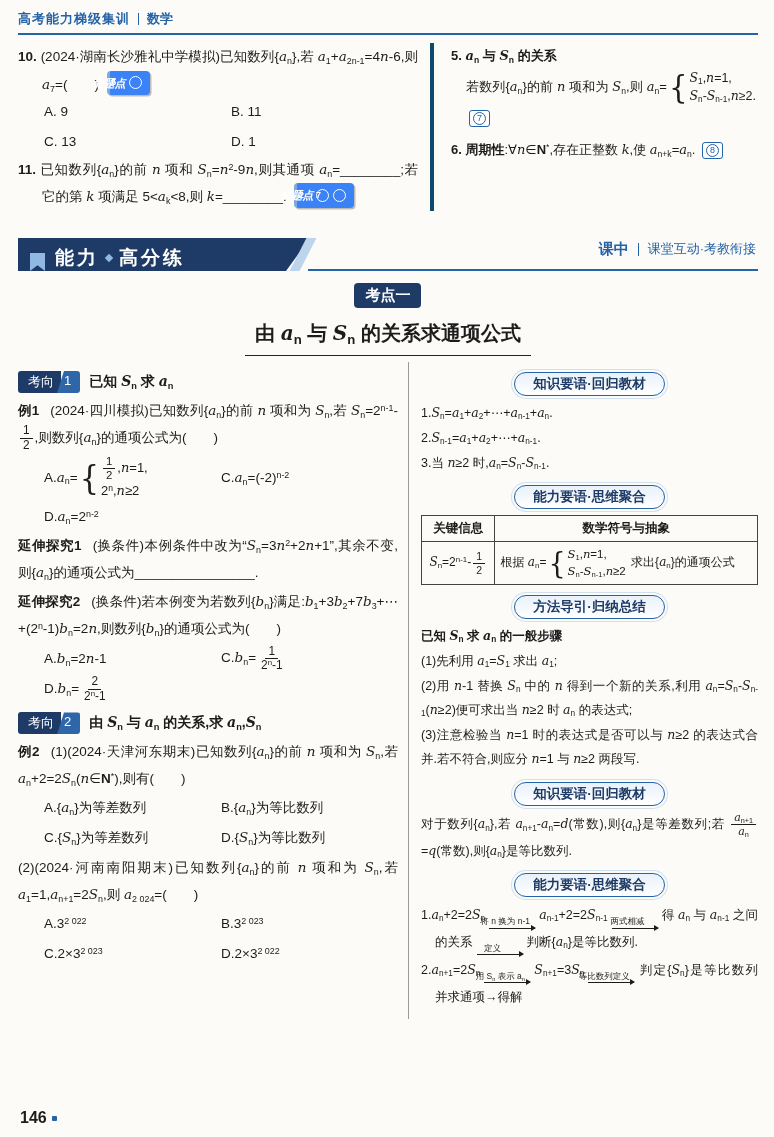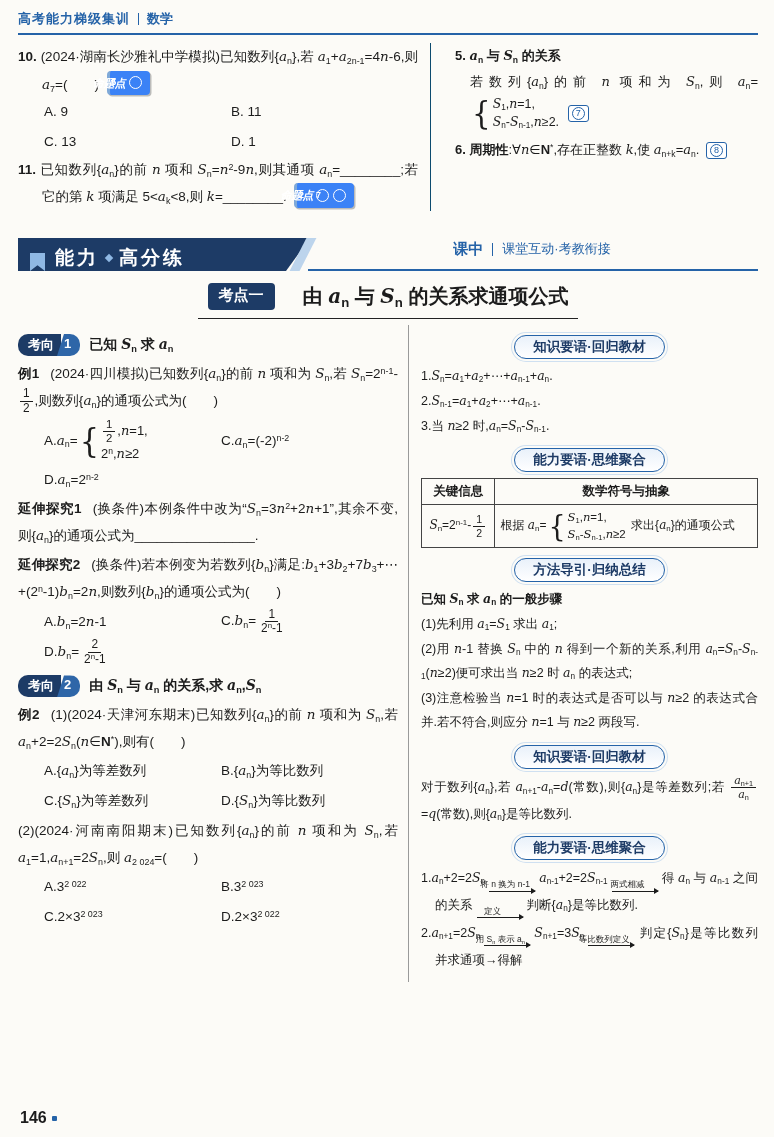--- a/index.html
+++ b/index.html
@@ -14,56 +14,56 @@
 
   
   .page-header{display:flex;align-items:center;gap:8px;color:#2563a8;font-size:13px;padding:2px 0 5px;border-bottom:2px solid #2563a8;}
   .ph-series{font-weight:bold;letter-spacing:1px;}
   .ph-div{width:1px;height:12px;background:#2563a8;}
   .ph-subject{font-weight:bold;}
 
   
   .top-section{display:flex;padding:8px 0 12px;}
   .top-left{flex:1;padding-right:12px;}
-  .top-right{width:328px;border-left:1px solid #0c4a6e;padding-left:24px;font-size:13px;line-height:2.0;}
+  .top-right{width:328px;border-left:4px solid #0c4a6e;padding-left:17px;font-size:13px;line-height:2.0;}
   p.prob{font-size:13.5px;line-height:2.05;text-align:justify;padding-left:24px;text-indent:-24px;}
   .opts{display:grid;grid-template-columns:1fr 1fr;padding-left:26px;font-size:13.5px;line-height:2.05;align-items:center;row-gap:2px;}
   .tr-item{margin-bottom:6px;}
   .tr-head{font-weight:bold;}
   .tr-body{padding-left:15px;text-align:justify;}
 
   
   .circ{display:inline-flex;width:13px;height:13px;border:1px solid currentColor;border-radius:50%;align-items:center;justify-content:center;font-size:9px;line-height:1;margin:0 1px;font-style:normal;vertical-align:-1px;}
   .mtd{display:inline-flex;align-items:center;gap:2px;background:#3b82f6;color:#fff;border-radius:4px;border-left:3px solid #7fa9d8;padding:1px 7px;font-size:11px;font-style:italic;font-weight:bold;white-space:nowrap;box-shadow:1.5px 1.5px 0 rgba(110,110,110,.45);vertical-align:2px;margin-left:4px;}
   .cnum{display:inline-flex;border:1px solid #2563a8;color:#2563a8;border-radius:3px;padding:1px 2px;margin-left:3px;vertical-align:middle;background:#fff;}
 
   
   .banner-row{display:flex;align-items:flex-end;margin:12px 0 4px;height:36px;}
   .banner{position:relative;width:292px;height:33px;background:#1d3b66;clip-path:polygon(0 0,100% 0,calc(100% - 24px) 100%,0 100%);display:flex;align-items:flex-end;gap:10px;padding:0 30px 0 12px;color:#fff;font-size:19px;font-weight:bold;letter-spacing:3px;}
   .banner-icon{width:15px;height:18px;background:#8fb8e4;clip-path:polygon(0 0,100% 0,100% 100%,50% 68%,0 100%);flex:0 0 auto;}
   .banner-echo{width:10px;height:33px;background:#bcd4ec;transform:skewX(-27deg);margin-left:-12px;}
   .dia{display:inline-block;width:6px;height:6px;background:#8fb8e4;transform:rotate(45deg);margin:0 7px 2px;vertical-align:middle;}
-  .banner-right{flex:1;display:flex;justify-content:center;align-items:center;gap:9px;align-self:stretch;border-bottom:2px solid #2563a8;padding:0 2px 6px 0;color:#2563a8;font-size:13px;}
+  .banner-right{flex:1;display:flex;justify-content:flex-end;align-items:center;gap:9px;align-self:stretch;border-bottom:2px solid #2563a8;padding:0 2px 6px 0;color:#2563a8;font-size:13px;}
   .kz{font-weight:bold;font-size:15px;}
   .br-div{width:1px;height:13px;background:#2563a8;}
 
   
   .kaodian{display:flex;justify-content:center;margin:12px 0 6px;}
-  .kaodian-inner{display:flex;gap:28px;border-bottom:1.5px solid #222;padding:0 10px 8px;}
+  .kaodian-inner{display:flex;align-items:center;gap:12px;border-bottom:1.5px solid #222;padding:0 10px 8px;flex-direction:column;}
   .kd-badge{background:#1d3b66;color:#fff;font-weight:bold;font-size:15px;padding:3px 11px;border-radius:4px;white-space:nowrap;}
   .kd-title{font-size:20px;font-weight:bold;}
 
   
   .main{display:flex;align-items:stretch;}
   .main-left{flex:1;padding-right:10px;}
   .main-right{width:350px;border-left:1px solid #9a9a9a;padding-left:12px;padding-bottom:8px;}
   p.body{font-size:13.5px;line-height:2.0;text-align:justify;margin:2px 0;}
   .exl{margin-right:7px;}
   .kx-row{display:flex;align-items:center;gap:9px;margin:9px 0 4px;}
-  .kx-badge{display:inline-flex;align-items:stretch;border-radius:10px;overflow:hidden;font-size:13px;font-weight:bold;flex:0 0 auto;}
+  .kx-badge{display:inline-flex;align-items:stretch;border-radius:3px;overflow:hidden;font-size:13px;font-weight:normal;flex:0 0 auto;}
   .kx-badge .t{background:#1d3b66;color:#fff;padding:2px 7px 2px 10px;}
   .kx-badge .n{background:#2e66a8;color:#fff;padding:2px 9px 2px 7px;clip-path:polygon(30% 0,100% 0,100% 100%,0 100%);margin-left:-4px;}
   .kx-title{font-weight:bold;font-size:14px;}
 
   
   .frac{display:inline-flex;flex-direction:column;align-items:center;vertical-align:middle;margin:0 2px;font-size:88%;line-height:1.15;}
   .frac .fn{display:block;padding:0 3px;border-bottom:1px solid #1c1c1c;}
   .frac .fd{display:block;padding:0 3px;}
   .cases{display:inline-flex;align-items:center;vertical-align:middle;margin:0 2px;}
   .cases .brace{font-family:"DejaVu Serif",serif;font-size:225%;font-weight:200;line-height:0.85;transform:scaleY(1.1);margin-right:2px;}

